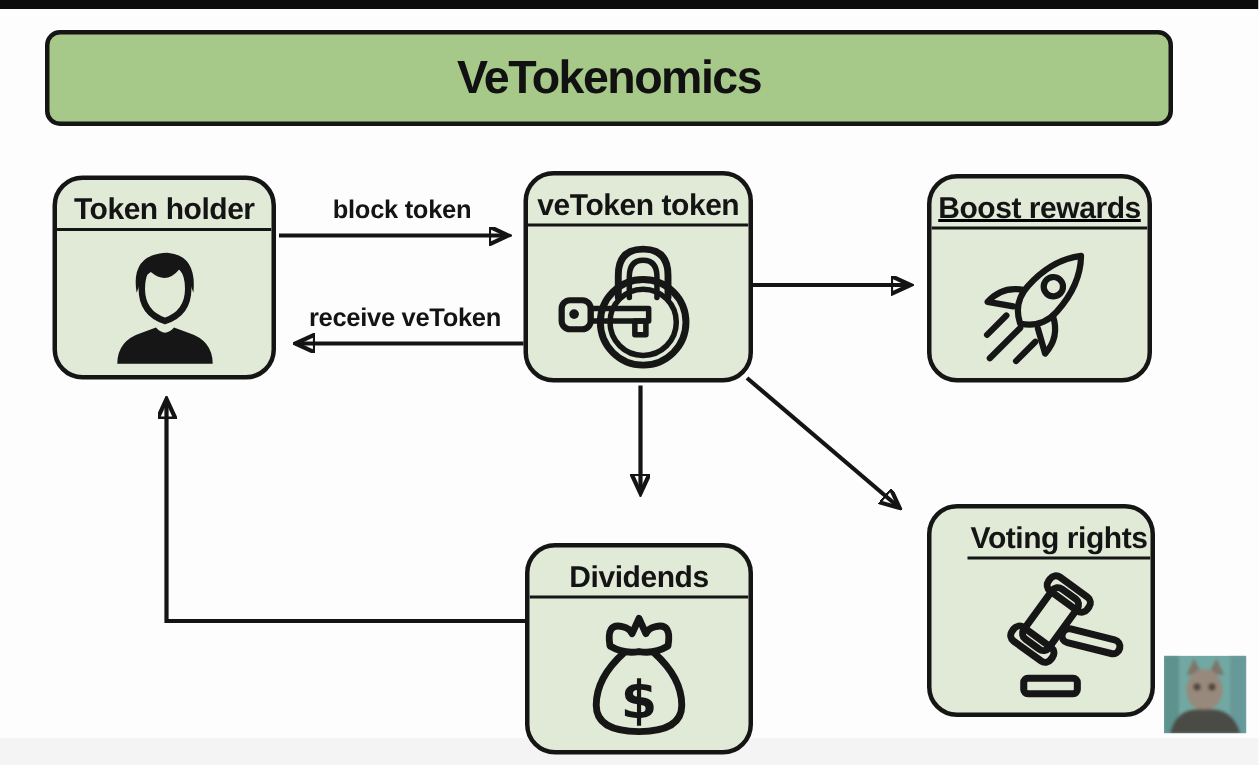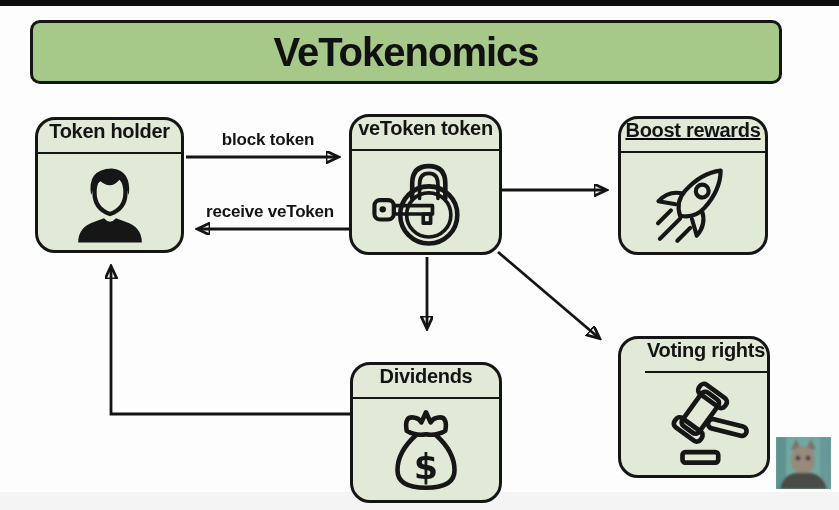--- a/index.html
+++ b/index.html
@@ -12,31 +12,31 @@
   .stage{position:absolute;inset:0;}
   .letterbox-top{position:absolute;left:0;top:0;width:839px;height:6px;background:#0d0d0d;}
   .letterbox-bottom{position:absolute;left:0;top:492px;width:839px;height:18px;background:#f4f4f5;}
 
   .title-banner{
     position:absolute;left:30px;top:20px;width:752px;height:64px;
     background:#a6c888;border:3px solid #151515;border-radius:10px;
     box-sizing:border-box;display:flex;align-items:center;justify-content:center;
   }
   .title-banner span{
-    font-size:40px;font-weight:700;color:#111;letter-spacing:-1px;
+    font-size:31px;font-weight:700;color:#111;letter-spacing:-1px;
   }
 
   .node{
     position:absolute;background:#e0ead7;border:3px solid #151515;
     border-radius:20px;box-sizing:border-box;display:flex;flex-direction:column;
     overflow:hidden;
   }
   .node-header{
     flex:0 0 auto;height:32px;border-bottom:2.5px solid #151515;
-    display:flex;align-items:flex-start;justify-content:center;
+    display:flex;align-items:flex-end;justify-content:center;
   }
   .node-header span{font-size:20px;font-weight:700;color:#141414;letter-spacing:-0.3px;}
   .node-body{flex:1;display:flex;align-items:center;justify-content:center;}
 
   #node-token-holder{left:35px;top:117px;width:149px;height:136px;}
   #node-vetoken-lock{left:349px;top:114px;width:153px;height:141px;}
   #node-boost-rewards{left:618px;top:116px;width:150px;height:139px;text-decoration:underline;}
   #node-dividends{left:350px;top:337px;width:152px;height:141px;margin-top:25px;}
   #node-voting-rights{left:618px;top:336px;width:152px;height:142px;padding-left:24px;}
 

